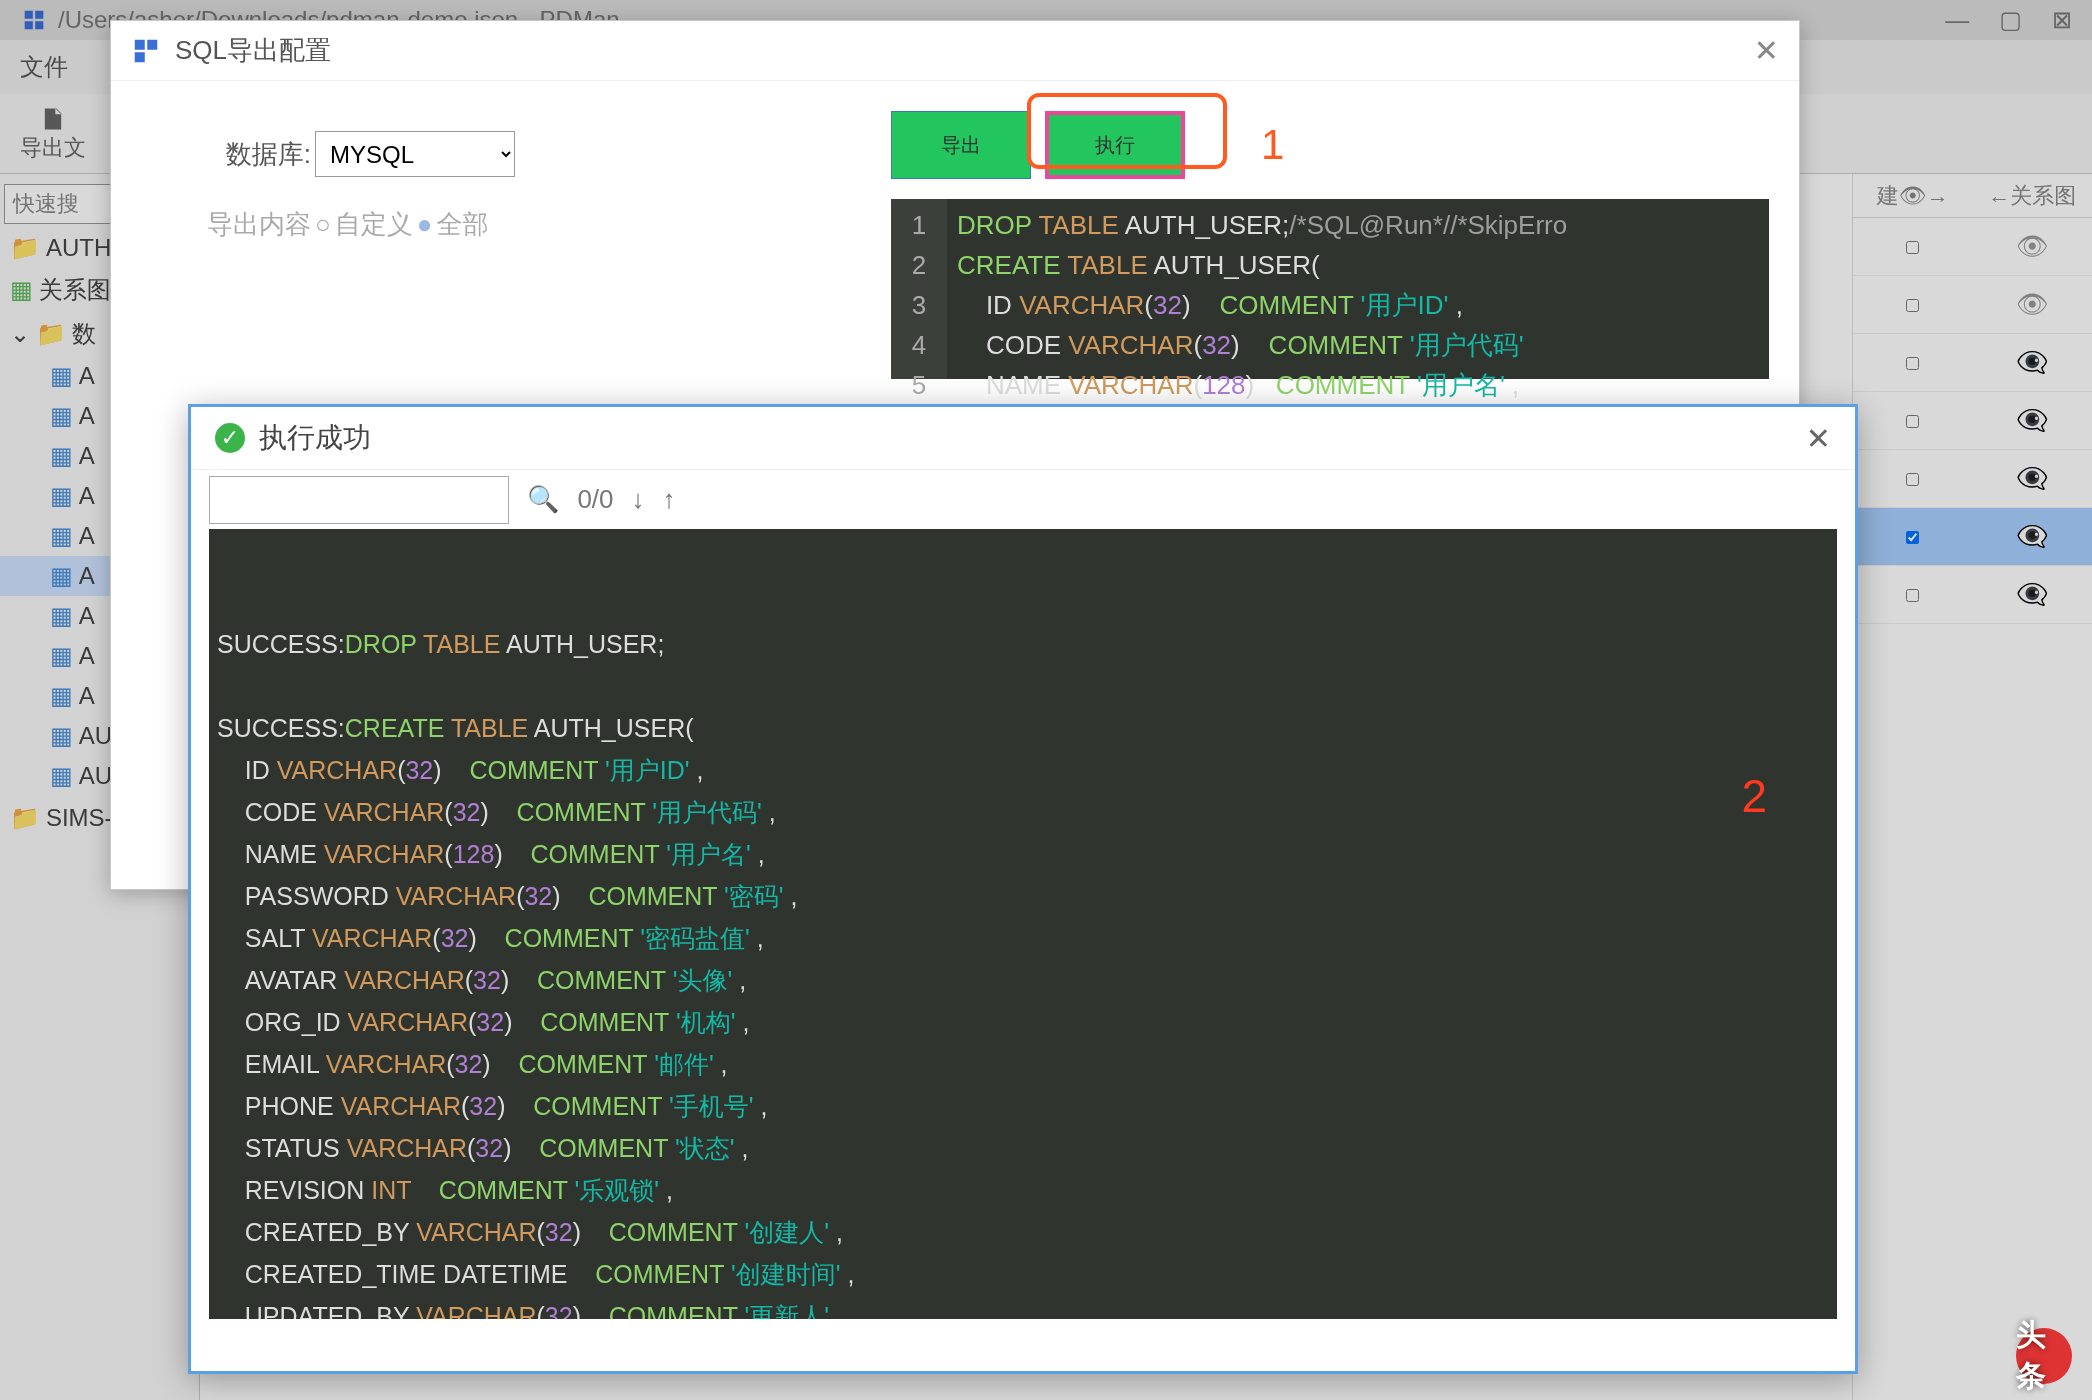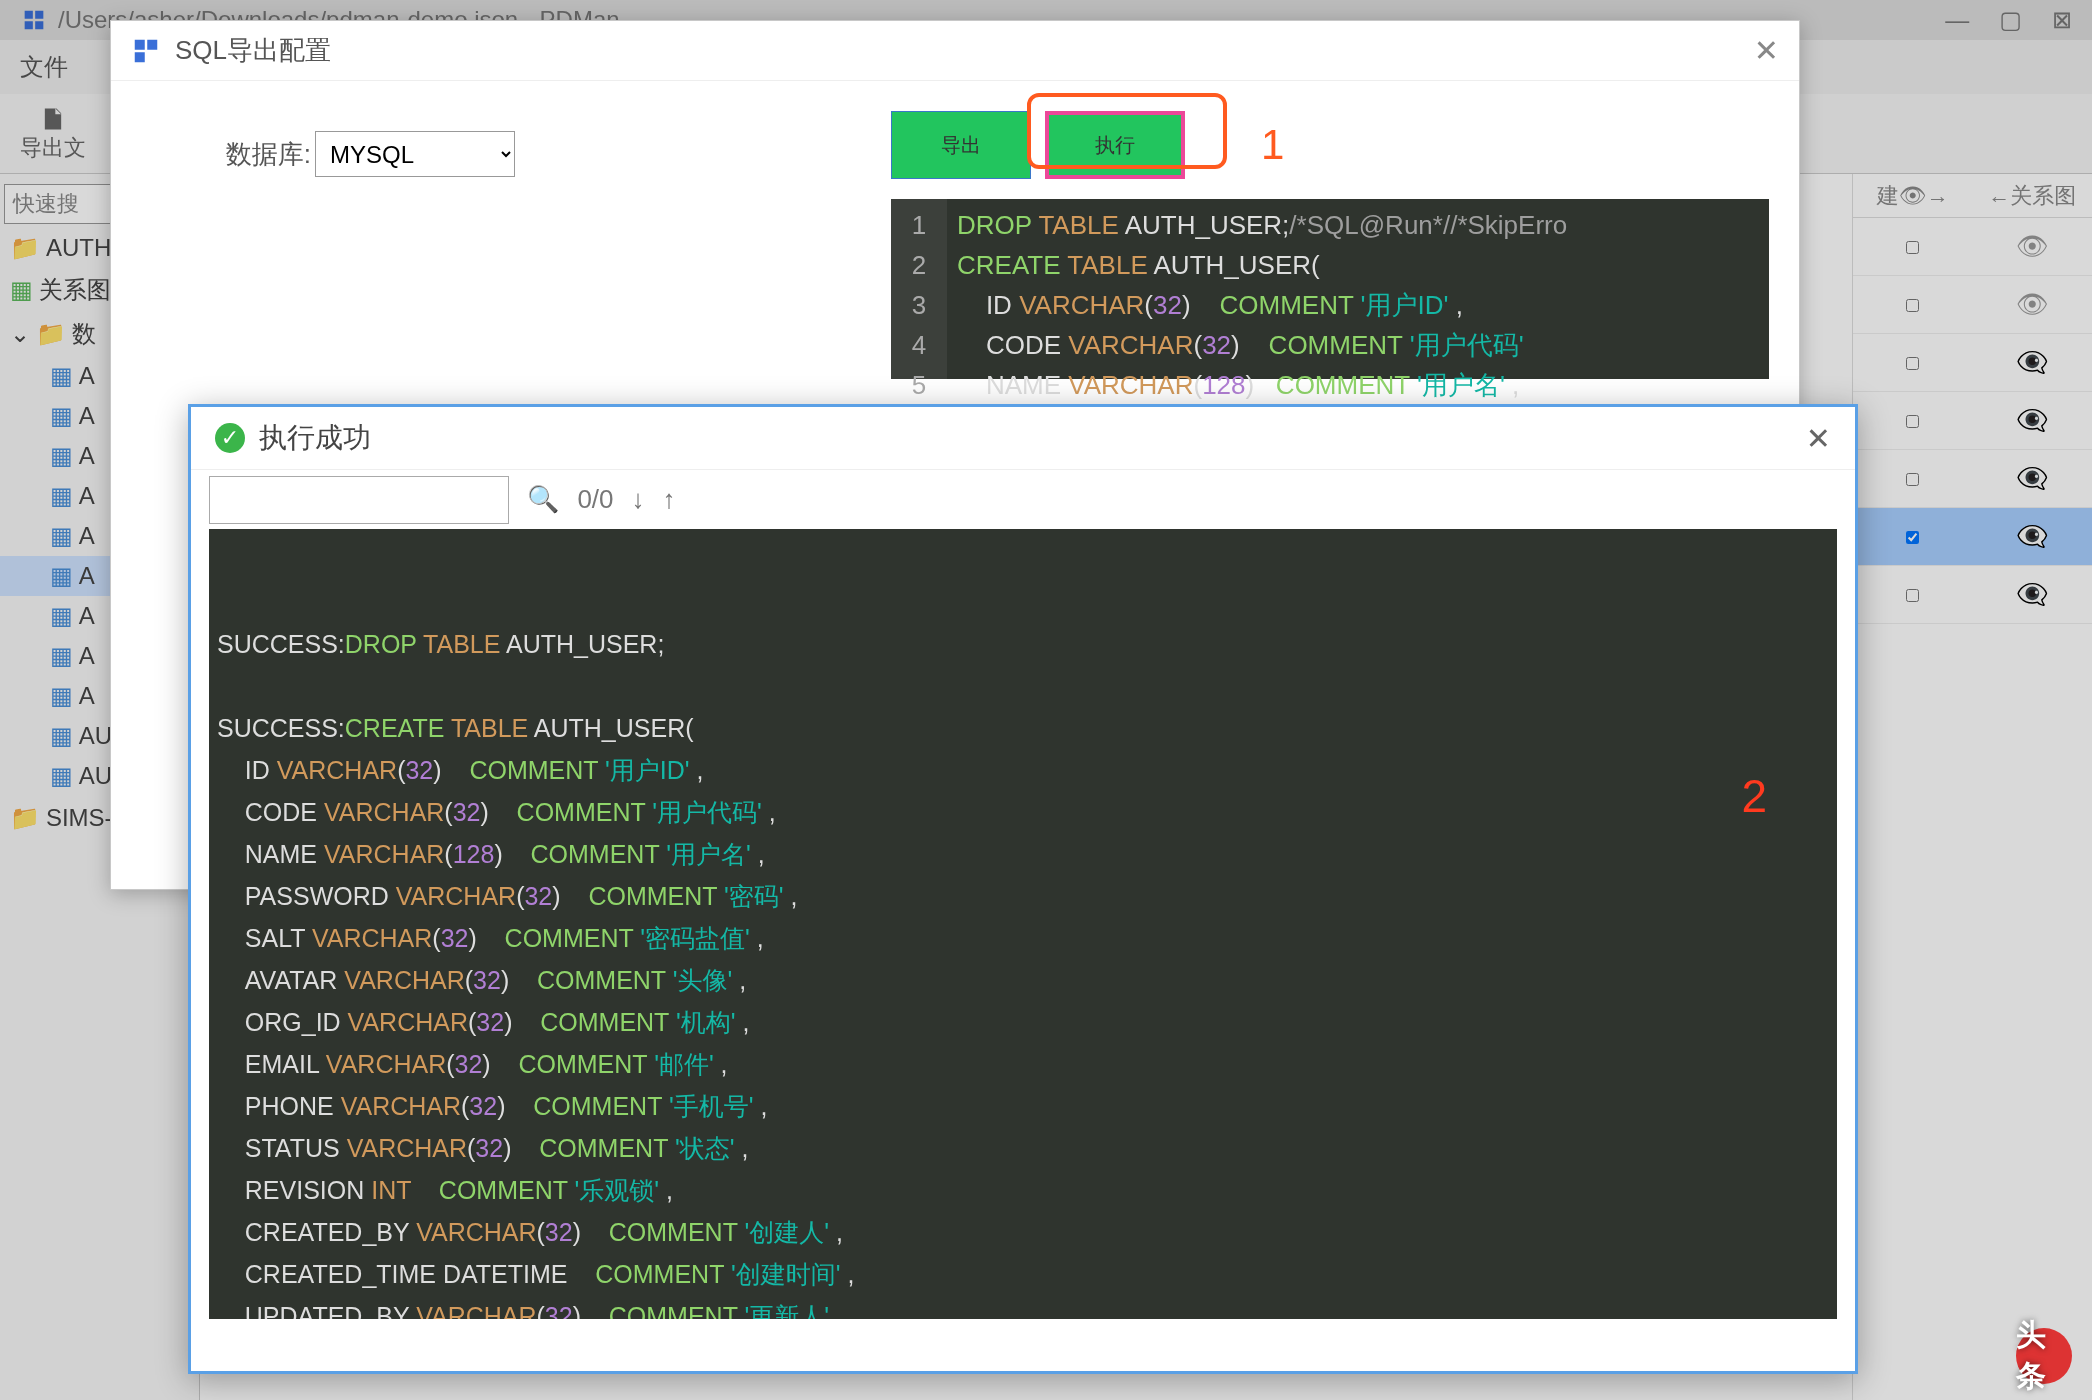--- a/index.html
+++ b/index.html
@@ -220,20 +220,27 @@
       </svg>
     <span>SQL导出配置</span>
     <span class="dlg1-close">✕</span>
   </div>
   <div class="dlg1-body">
     <div class="dlg1-left">
       <div class="formrow">
         <label>数据库:</label>
         <select><option>MYSQL</option></select>
       </div>
+      <div class="formrow" style="opacity:0.5">
+        <label>导出内容</label>
+        <span>○ </span>
+          <span>自定义</span>
+        <span style="color:#3a77c9">● </span>
+          <span>全部</span>
+      </div>
     </div>
     <div class="dlg1-right">
       <div class="btnrow">
         <button class="btn">导出</button>
         <button class="btn btn2" style="margin-left:14px">执行</button>
         <div class="annot1"></div>
         <div class="annot1n">1</div>
       </div>
       <div class="codebox">
         <div class="gutter" id="gutter1">

